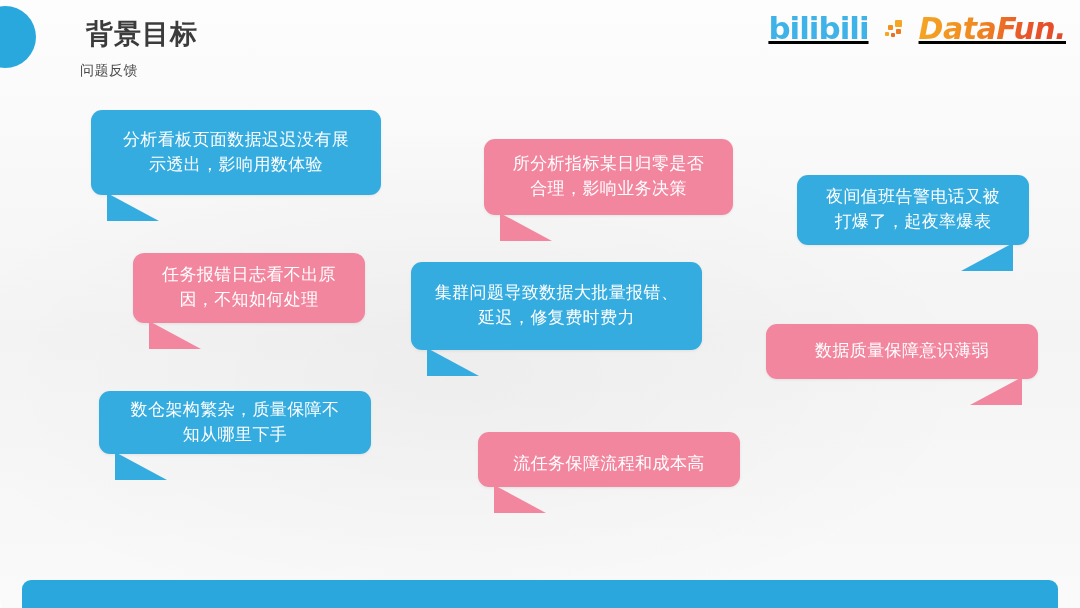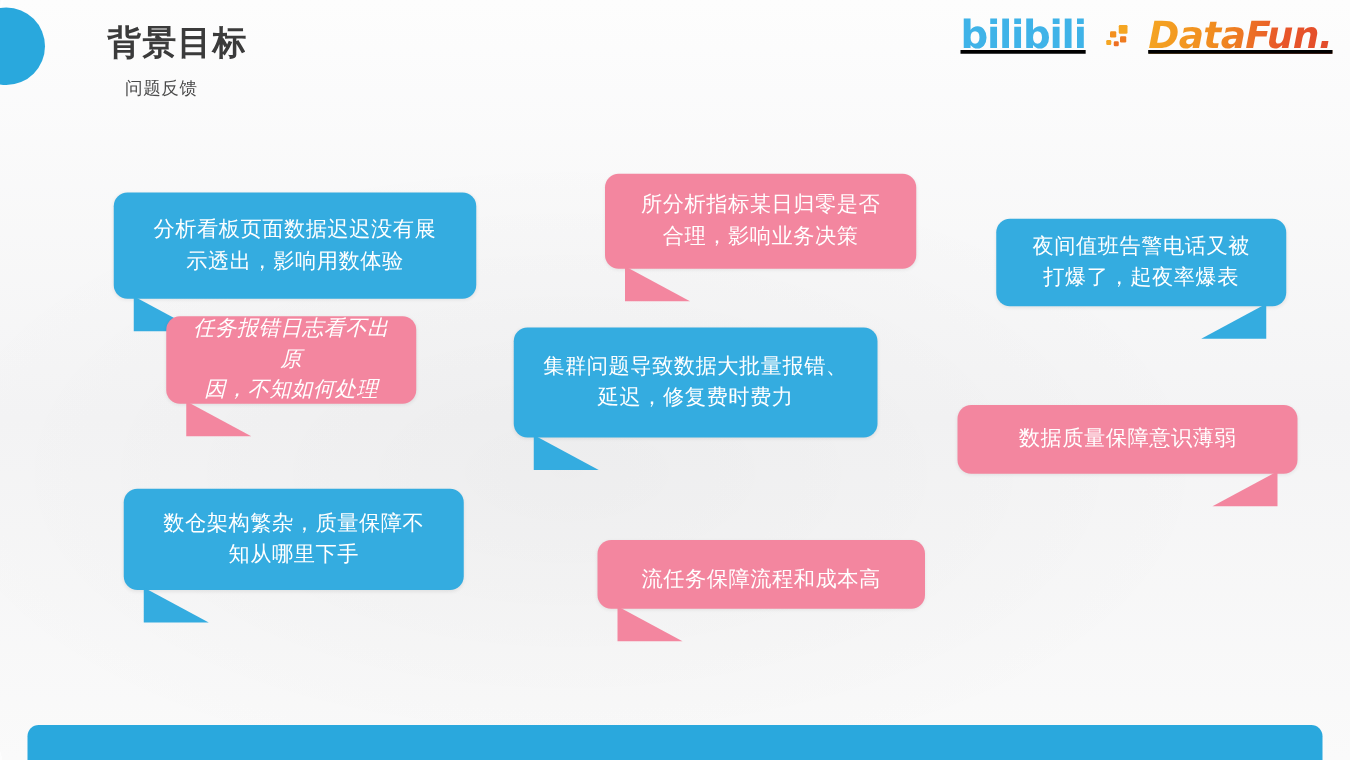--- a/index.html
+++ b/index.html
@@ -56,21 +56,21 @@
     left: 86px;
     top: 18px;
     font-size: 27px;
     font-weight: bold;
     color: #3b3b3b;
     letter-spacing: 1px;
     line-height: 1.2;
   }
   .page-subtitle {
     position: absolute;
-    left: 100px;
+    left: 80px;
     top: 62px;
     font-size: 14px;
     color: #4a4a4a;
     letter-spacing: .5px;
   }
 
   
   .logo-row {
     position: absolute;
     right: 14px;
@@ -197,56 +197,56 @@
         <i></i>
           <i></i>
           <i></i>
           <i></i>
           <i></i>
       </span>
       <span class="logo-datafun-text">DataFun.</span>
     </div>
   </div>
 
-  <div class="bubble blue tail-left" style="left:91px; top:110px; width:290px; height:85px;margin-top:44px;">
+  <div class="bubble blue tail-left" style="left:91px; top:110px; width:290px; height:85px;">
     <span class="bubble-text">分析看板页面数据迟迟没有展
 示透出，影响用数体验</span>
     <span class="tail"></span>
   </div>
 
   <div class="bubble pink tail-left" style="left:484px; top:139px; width:249px; height:76px;">
     <span class="bubble-text">所分析指标某日归零是否
 合理，影响业务决策</span>
     <span class="tail"></span>
   </div>
 
   <div class="bubble blue tail-right" style="left:797px; top:175px; width:232px; height:70px;">
     <span class="bubble-text">夜间值班告警电话又被
 打爆了，起夜率爆表</span>
     <span class="tail"></span>
   </div>
 
-  <div class="bubble pink tail-left" style="left:133px; top:253px; width:200px; height:70px;font-style:italic;">
+  <div class="bubble pink tail-left" style="left:133px; top:253px; width:232px; height:70px;">
     <span class="bubble-text">任务报错日志看不出原
 因，不知如何处理</span>
     <span class="tail"></span>
   </div>
 
   <div class="bubble blue tail-left" style="left:411px; top:262px; width:291px; height:88px;">
     <span class="bubble-text">集群问题导致数据大批量报错、
 延迟，修复费时费力</span>
     <span class="tail"></span>
   </div>
 
   <div class="bubble pink tail-right" style="left:742px; top:324px; width:272px; height:55px;margin-left:24px;">
     <span class="bubble-text">数据质量保障意识薄弱</span>
     <span class="tail"></span>
   </div>
 
-  <div class="bubble blue tail-left" style="left:99px; top:391px; width:272px; height:81px;">
+  <div class="bubble blue tail-left" style="left:99px; top:391px; width:272px; height:63px;">
     <span class="bubble-text">数仓架构繁杂，质量保障不
 知从哪里下手</span>
     <span class="tail"></span>
   </div>
 
   <div class="bubble pink tail-left" style="left:478px; top:432px; width:262px; height:55px;align-items:flex-end;">
     <span class="bubble-text">流任务保障流程和成本高</span>
     <span class="tail"></span>
   </div>
 

